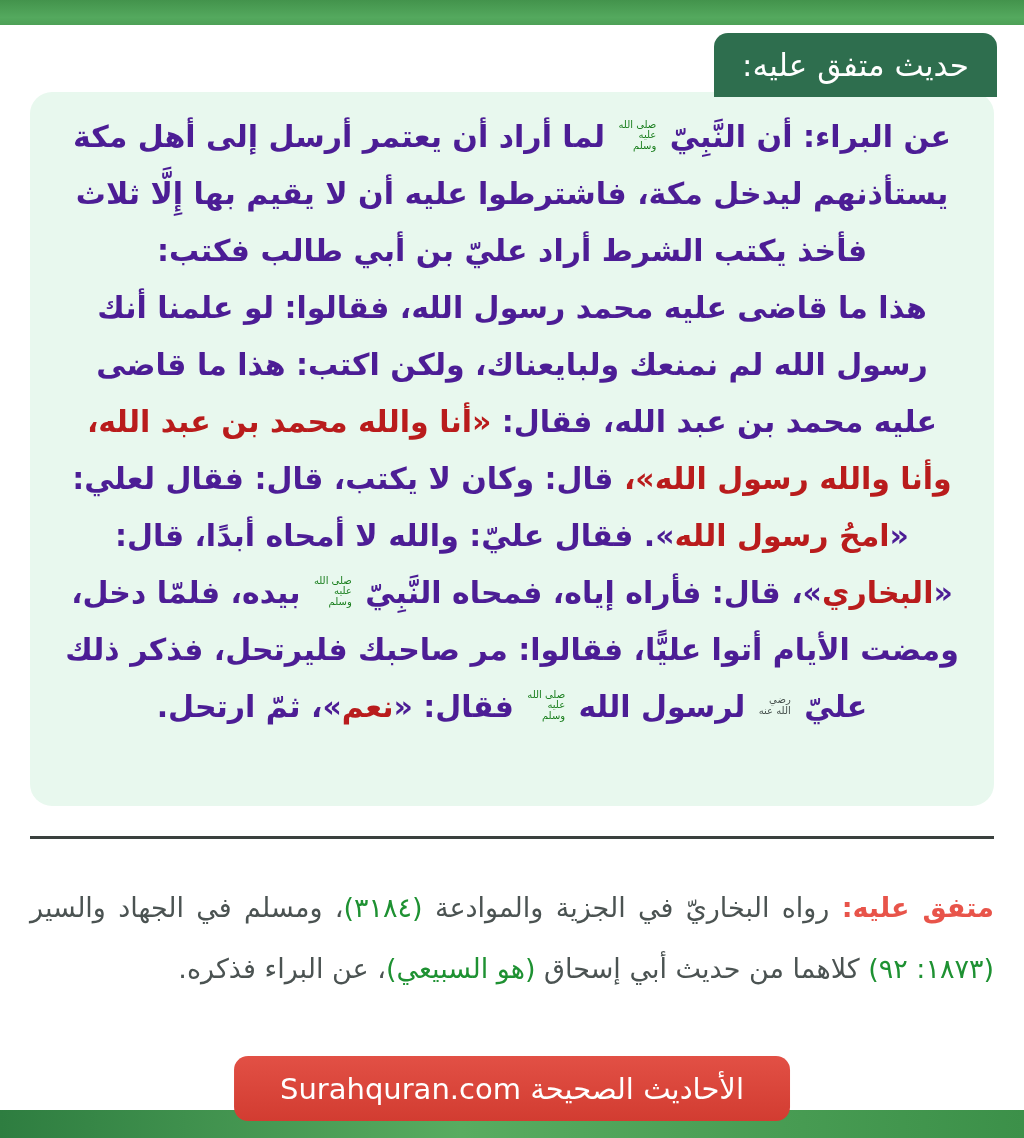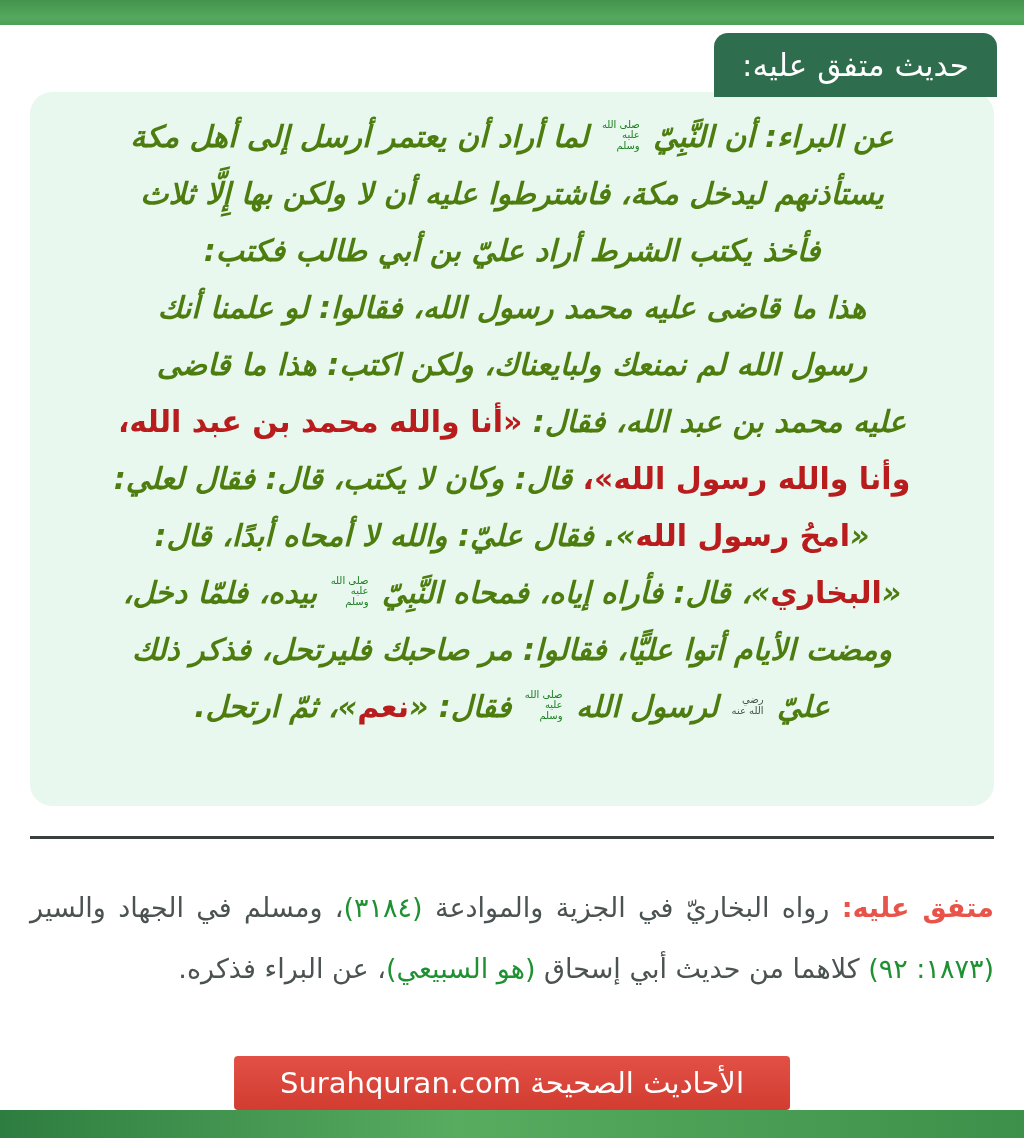--- a/index.html
+++ b/index.html
@@ -50,21 +50,21 @@
     direction: rtl;
     text-align: center;
   }
   .hadith-line {
     font-weight: bold;
     font-size: 30px;
     line-height: 57px;
     color: #2c3634;
     white-space: nowrap;
   }
-  .seg-dark { color: #4d7c0f; font-style: italic; }
+  .seg-dark { color: #4c1d95; }
   .seg-blue { color: #b91c1c; }
   .seg-saw, .seg-rda {
     display: inline-flex; flex-direction: column;
     vertical-align: middle;
     text-align: right;
     font-weight: normal;
     font-size: 10px; line-height: 1.05;
     margin: 0 3px;
     transform: translateY(-3px);
   }
@@ -90,23 +90,23 @@
     color: #4b5352;
   }
   .seg-gray { color: #4b5352; }
   .seg-red { color: #e8544a; font-weight: bold; }
   .seg-green { color: #1e9132; }
 
   
   .banner {
     position: absolute; top: 1056px; left: 50%;
     transform: translateX(-50%);
-    height: 54px;
+    height: 65px;
     background: linear-gradient(180deg, #e25045 0%, #d23c31 100%);
-    border-radius: 4px;
+    border-radius: 14px;
     color: #ffffff;
     display: flex; align-items: center; justify-content: center;
     padding: 0 46px;
     font-size: 29px;
     direction: rtl;
     white-space: nowrap;
     z-index: 2;
     cursor: pointer;
   }
 </style>
@@ -121,21 +121,21 @@
     <span>حديث متفق عليه:</span>
   </div>
 
   <div class="hadith-card">
     <div class="hadith-text">
         <div class="hadith-line"><span class="seg-dark">عن البراء: أن النَّبِيّ </span><span class="seg-saw">
             <span class="stack-line">صلى الله</span>
             <span class="stack-line">عليه</span>
             <span class="stack-line">وسلم</span>
           </span><span class="seg-dark"> لما أراد أن يعتمر أرسل إلى أهل مكة</span></div>
-        <div class="hadith-line"><span class="seg-dark">يستأذنهم ليدخل مكة، فاشترطوا عليه أن لا ولكن بها إِلَّا ثلاث</span></div>
+        <div class="hadith-line"><span class="seg-dark">يستأذنهم ليدخل مكة، فاشترطوا عليه أن لا يقيم بها إِلَّا ثلاث</span></div>
         <div class="hadith-line"><span class="seg-dark">فأخذ يكتب الشرط أراد عليّ بن أبي طالب فكتب:</span></div>
         <div class="hadith-line"><span class="seg-dark">هذا ما قاضى عليه محمد رسول الله، فقالوا: لو علمنا أنك</span></div>
         <div class="hadith-line"><span class="seg-dark">رسول الله لم نمنعك ولبايعناك، ولكن اكتب: هذا ما قاضى</span></div>
         <div class="hadith-line"><span class="seg-dark">عليه محمد بن عبد الله، فقال: </span><span class="seg-blue">«أنا والله محمد بن عبد الله،</span></div>
         <div class="hadith-line"><span class="seg-blue">وأنا والله رسول الله»،</span><span class="seg-dark"> قال: وكان لا يكتب، قال: فقال لعلي:</span></div>
         <div class="hadith-line"><span class="seg-dark">«</span><span class="seg-blue">امحُ رسول الله</span><span class="seg-dark">». فقال عليّ: والله لا أمحاه أبدًا، قال:</span></div>
         <div class="hadith-line"><span class="seg-dark">«</span><span class="seg-blue">البخاري</span><span class="seg-dark">»، قال: فأراه إياه، فمحاه النَّبِيّ </span><span class="seg-saw">
             <span class="stack-line">صلى الله</span>
             <span class="stack-line">عليه</span>
             <span class="stack-line">وسلم</span>

